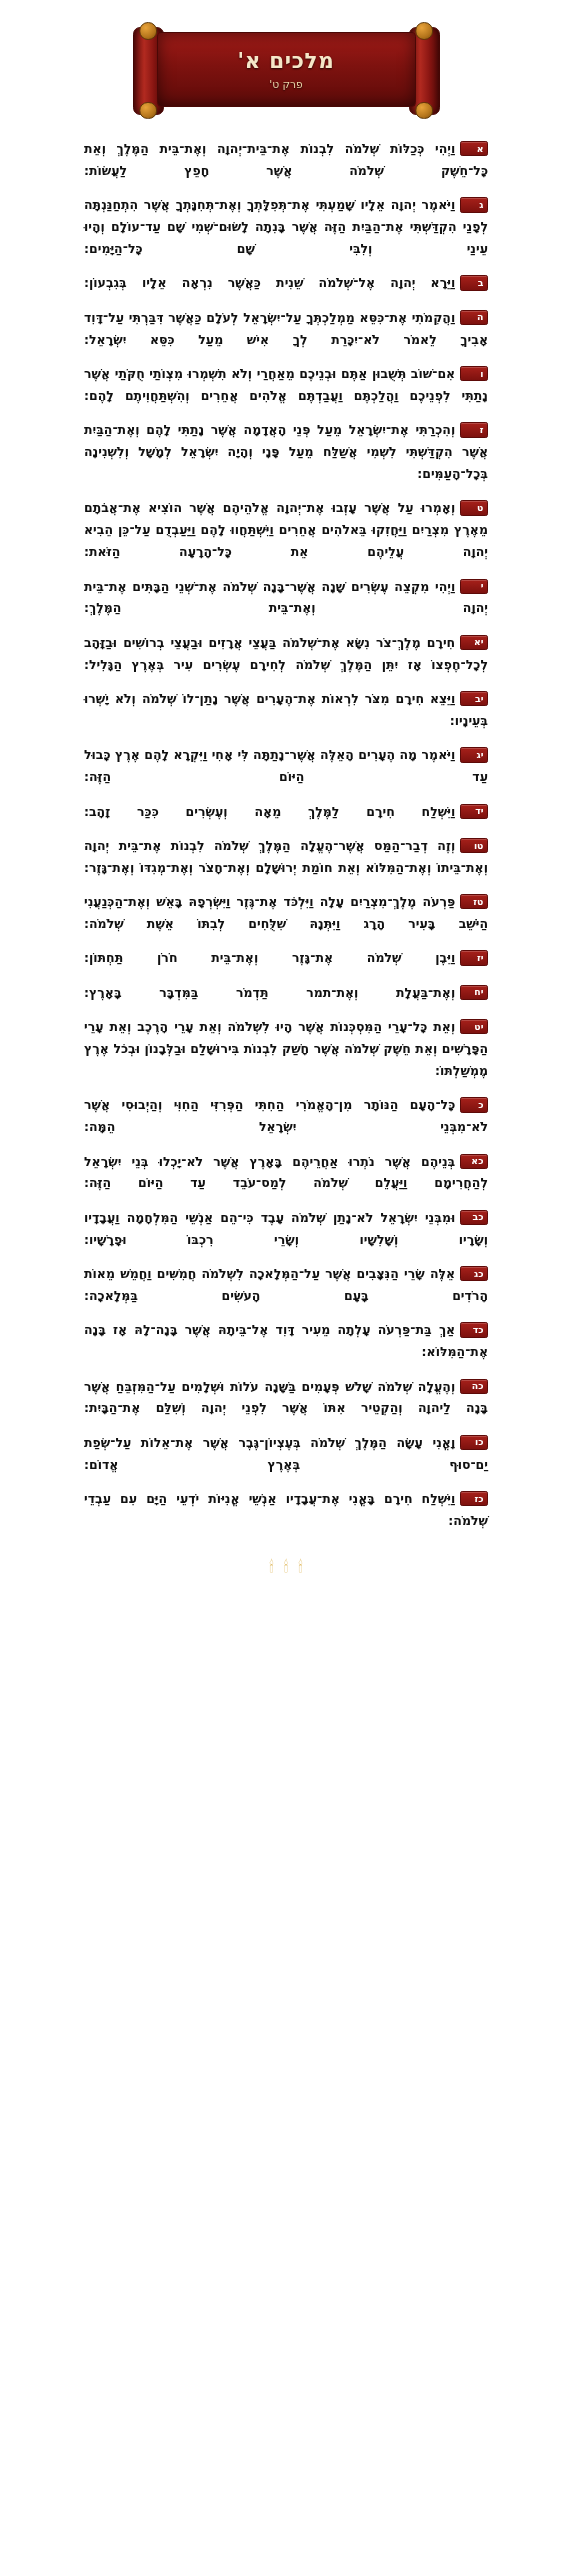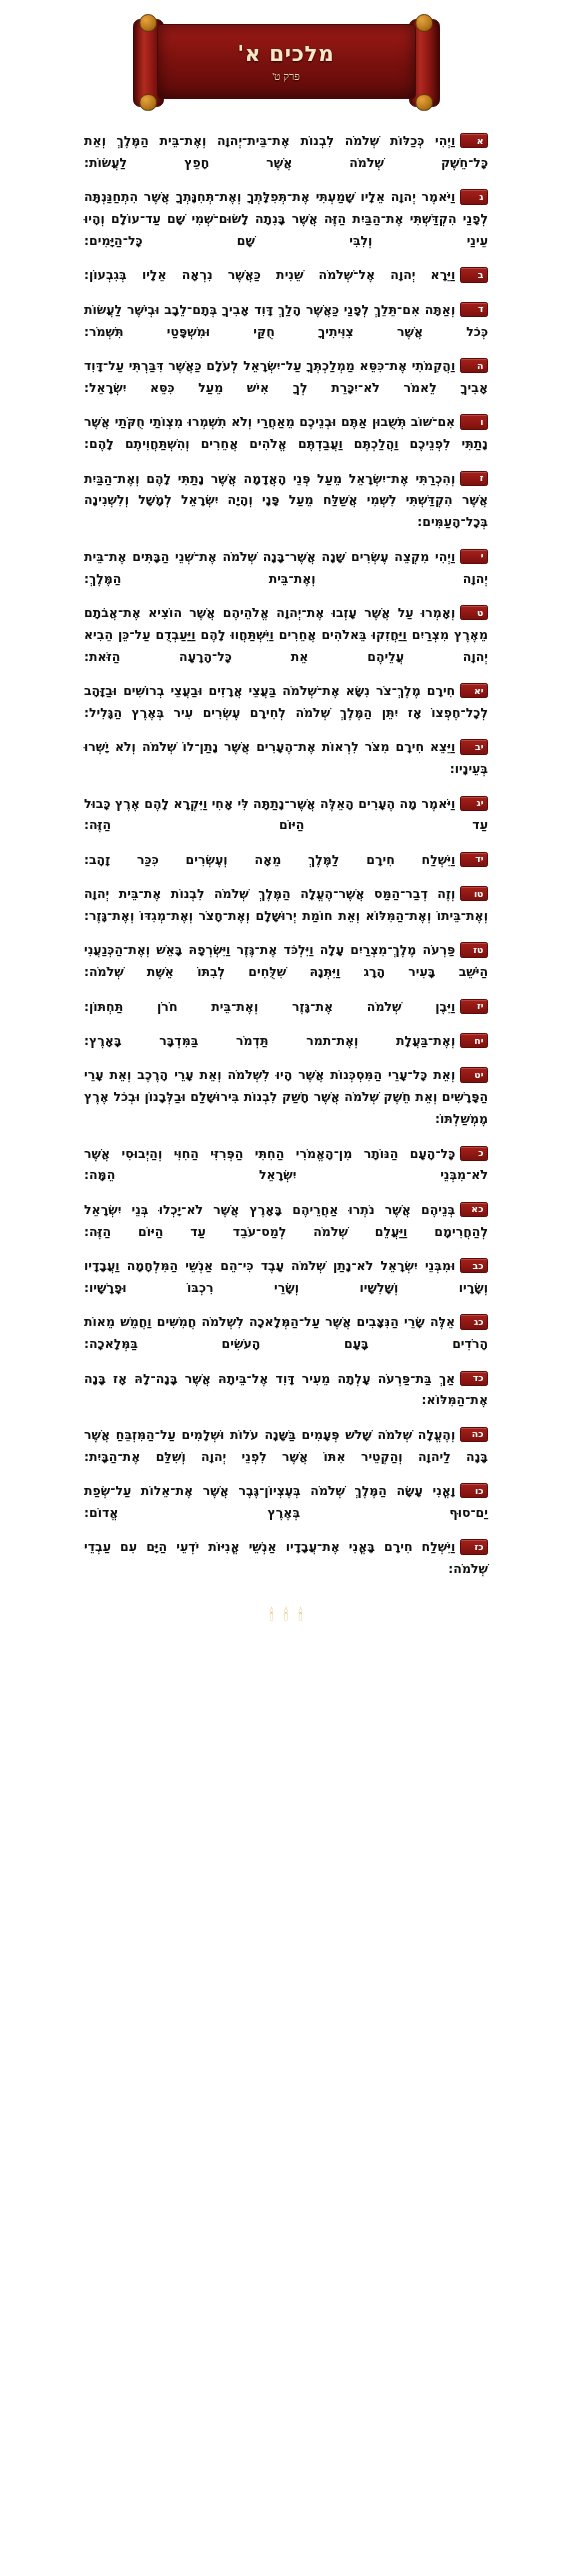--- a/index.html
+++ b/index.html
@@ -7,21 +7,21 @@
     padding: 0;
     background: #ffffff;
   }
   body {
     width: 572px;
     font-family: "DejaVu Sans", sans-serif;
     direction: rtl;
   }
   .page {
     width: 456px;
-    margin: 0 auto;
+    margin: 8px auto;
     padding: 0;
     box-sizing: border-box;
   }
 
   
   .banner-wrap {
     display: flex;
     justify-content: center;
     align-items: flex-start;
     padding-top: 18.6px;
@@ -78,21 +78,20 @@
     font-weight: bold;
     color: #f6e7c8;
     letter-spacing: 0.7px;
     text-shadow: 0 1.4px 2.1px rgba(0,0,0,0.7);
     margin-bottom: 4.3px;
   }
   .banner-sub {
     font-size: 10.7px;
     color: #e9d4a8;
     text-shadow: 0 0.7px 1.4px rgba(0,0,0,0.7);
-    font-family: Liberation Serif, serif;
   }
 
   
   .verses {
     padding: 0 26px 0 26px;
   }
   .verse {
     display: block;
     margin-bottom: 11.4px;
     text-align: justify;
@@ -157,26 +156,25 @@
         <div class="banner-sub">פרק ט'</div>
       </div>
     </div>
   </div>
 
   <div class="verses">
 
     <p class="verse"><span class="num">א</span><span class="txt">וַיְהִי כְּכַלּוֹת שְׁלֹמֹה לִבְנוֹת אֶת־בֵּית־יְהוָה וְאֶת־בֵּית הַמֶּלֶךְ וְאֵת כָּל־חֵשֶׁק שְׁלֹמֹה אֲשֶׁר חָפֵץ לַעֲשׂוֹת:</span></p>
     <p class="verse"><span class="num">ג</span><span class="txt">וַיֹּאמֶר יְהוָה אֵלָיו שָׁמַעְתִּי אֶת־תְּפִלָּתְךָ וְאֶת־תְּחִנָּתְךָ אֲשֶׁר הִתְחַנַּנְתָּה לְפָנַי הִקְדַּשְׁתִּי אֶת־הַבַּיִת הַזֶּה אֲשֶׁר בָּנִתָה לָשׂוּם־שְׁמִי שָׁם עַד־עוֹלָם וְהָיוּ עֵינַי וְלִבִּי שָׁם כָּל־הַיָּמִים:</span></p>
     <p class="verse"><span class="num">ב</span><span class="txt">וַיֵּרָא יְהוָה אֶל־שְׁלֹמֹה שֵׁנִית כַּאֲשֶׁר נִרְאָה אֵלָיו בְּגִבְעוֹן:</span></p>
-    <p class="verse"><span class="num">ד</span><span class="txt">וְאַתָּה אִם־תֵּלֵךְ לְפָנַי כַּאֲשֶׁר הָלַךְ דָּוִד אָבִיךָ בְּתָם־לֵבָב וּבְיֹשֶׁר לַעֲשׂוֹת כְּכֹל אֲשֶׁר צִוִּיתִיךָ חֻקַּי וּמִשְׁפָּטַי תִּשְׁמֹר:</span></p>
     <p class="verse"><span class="num">ה</span><span class="txt">וַהֲקִמֹתִי אֶת־כִּסֵּא מַמְלַכְתְּךָ עַל־יִשְׂרָאֵל לְעֹלָם כַּאֲשֶׁר דִּבַּרְתִּי עַל־דָּוִד אָבִיךָ לֵאמֹר לֹא־יִכָּרֵת לְךָ אִישׁ מֵעַל כִּסֵּא יִשְׂרָאֵל:</span></p>
     <p class="verse"><span class="num">ו</span><span class="txt">אִם־שׁוֹב תְּשֻׁבוּן אַתֶּם וּבְנֵיכֶם מֵאַחֲרַי וְלֹא תִשְׁמְרוּ מִצְוֹתַי חֻקֹּתַי אֲשֶׁר נָתַתִּי לִפְנֵיכֶם וַהֲלַכְתֶּם וַעֲבַדְתֶּם אֱלֹהִים אֲחֵרִים וְהִשְׁתַּחֲוִיתֶם לָהֶם:</span></p>
     <p class="verse"><span class="num">ז</span><span class="txt">וְהִכְרַתִּי אֶת־יִשְׂרָאֵל מֵעַל פְּנֵי הָאֲדָמָה אֲשֶׁר נָתַתִּי לָהֶם וְאֶת־הַבַּיִת אֲשֶׁר הִקְדַּשְׁתִּי לִשְׁמִי אֲשַׁלַּח מֵעַל פָּנָי וְהָיָה יִשְׂרָאֵל לְמָשָׁל וְלִשְׁנִינָה בְּכָל־הָעַמִּים:</span></p>
+    <p class="verse"><span class="num">ט</span><span class="txt">וְאָמְרוּ עַל אֲשֶׁר עָזְבוּ אֶת־יְהוָה אֱלֹהֵיהֶם אֲשֶׁר הוֹצִיא אֶת־אֲבֹתָם מֵאֶרֶץ מִצְרַיִם וַיַּחֲזִקוּ בֵּאלֹהִים אֲחֵרִים וַיִּשְׁתַּחֲווּ לָהֶם וַיַּעַבְדֻם עַל־כֵּן הֵבִיא יְהוָה עֲלֵיהֶם אֵת כָּל־הָרָעָה הַזֹּאת:</span></p>
     <p class="verse"><span class="num">י</span><span class="txt">וַיְהִי מִקְצֵה עֶשְׂרִים שָׁנָה אֲשֶׁר־בָּנָה שְׁלֹמֹה אֶת־שְׁנֵי הַבָּתִּים אֶת־בֵּית יְהוָה וְאֶת־בֵּית הַמֶּלֶךְ:</span></p>
-    <p class="verse"><span class="num">ט</span><span class="txt">וְאָמְרוּ עַל אֲשֶׁר עָזְבוּ אֶת־יְהוָה אֱלֹהֵיהֶם אֲשֶׁר הוֹצִיא אֶת־אֲבֹתָם מֵאֶרֶץ מִצְרַיִם וַיַּחֲזִקוּ בֵּאלֹהִים אֲחֵרִים וַיִּשְׁתַּחֲווּ לָהֶם וַיַּעַבְדֻם עַל־כֵּן הֵבִיא יְהוָה עֲלֵיהֶם אֵת כָּל־הָרָעָה הַזֹּאת:</span></p>
     <p class="verse"><span class="num">יא</span><span class="txt">חִירָם מֶלֶךְ־צֹר נִשָּׂא אֶת־שְׁלֹמֹה בַּעֲצֵי אֲרָזִים וּבַעֲצֵי בְרוֹשִׁים וּבַזָּהָב לְכָל־חֶפְצוֹ אָז יִתֵּן הַמֶּלֶךְ שְׁלֹמֹה לְחִירָם עֶשְׂרִים עִיר בְּאֶרֶץ הַגָּלִיל:</span></p>
     <p class="verse"><span class="num">יב</span><span class="txt">וַיֵּצֵא חִירָם מִצֹּר לִרְאוֹת אֶת־הֶעָרִים אֲשֶׁר נָתַן־לוֹ שְׁלֹמֹה וְלֹא יָשְׁרוּ בְּעֵינָיו:</span></p>
     <p class="verse"><span class="num">יג</span><span class="txt">וַיֹּאמֶר מָה הֶעָרִים הָאֵלֶּה אֲשֶׁר־נָתַתָּה לִּי אָחִי וַיִּקְרָא לָהֶם אֶרֶץ כָּבוּל עַד הַיּוֹם הַזֶּה:</span></p>
     <p class="verse"><span class="num">יד</span><span class="txt">וַיִּשְׁלַח חִירָם לַמֶּלֶךְ מֵאָה וְעֶשְׂרִים כִּכַּר זָהָב:</span></p>
     <p class="verse"><span class="num">טו</span><span class="txt">וְזֶה דְבַר־הַמַּס אֲשֶׁר־הֶעֱלָה הַמֶּלֶךְ שְׁלֹמֹה לִבְנוֹת אֶת־בֵּית יְהוָה וְאֶת־בֵּיתוֹ וְאֶת־הַמִּלּוֹא וְאֵת חוֹמַת יְרוּשָׁלִָם וְאֶת־חָצֹר וְאֶת־מְגִדּוֹ וְאֶת־גָּזֶר:</span></p>
     <p class="verse"><span class="num">טז</span><span class="txt">פַּרְעֹה מֶלֶךְ־מִצְרַיִם עָלָה וַיִּלְכֹּד אֶת־גֶּזֶר וַיִּשְׂרְפָהּ בָּאֵשׁ וְאֶת־הַכְּנַעֲנִי הַיֹּשֵׁב בָּעִיר הָרָג וַיִּתְּנָהּ שִׁלֻּחִים לְבִתּוֹ אֵשֶׁת שְׁלֹמֹה:</span></p>
     <p class="verse"><span class="num">יז</span><span class="txt">וַיִּבֶן שְׁלֹמֹה אֶת־גָּזֶר וְאֶת־בֵּית חֹרֹן תַּחְתּוֹן:</span></p>
     <p class="verse"><span class="num">יח</span><span class="txt">וְאֶת־בַּעֲלָת וְאֶת־תמר תַּדְמֹר בַּמִּדְבָּר בָּאָרֶץ:</span></p>
     <p class="verse"><span class="num">יט</span><span class="txt">וְאֵת כָּל־עָרֵי הַמִּסְכְּנוֹת אֲשֶׁר הָיוּ לִשְׁלֹמֹה וְאֵת עָרֵי הָרֶכֶב וְאֵת עָרֵי הַפָּרָשִׁים וְאֵת חֵשֶׁק שְׁלֹמֹה אֲשֶׁר חָשַׁק לִבְנוֹת בִּירוּשָׁלִַם וּבַלְּבָנוֹן וּבְכֹל אֶרֶץ מֶמְשַׁלְתּוֹ:</span></p>
     <p class="verse"><span class="num">כ</span><span class="txt">כָּל־הָעָם הַנּוֹתָר מִן־הָאֱמֹרִי הַחִתִּי הַפְּרִזִּי הַחִוִּי וְהַיְבוּסִי אֲשֶׁר לֹא־מִבְּנֵי יִשְׂרָאֵל הֵמָּה:</span></p>

